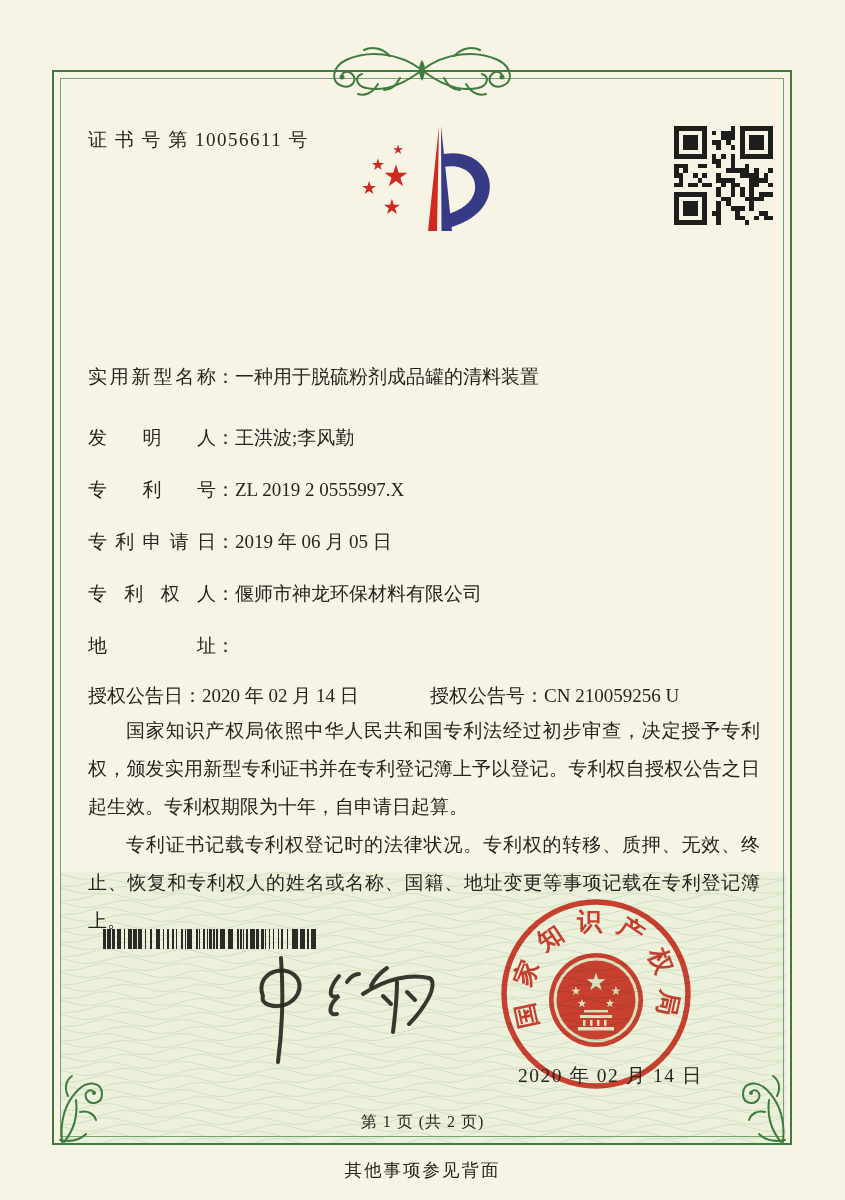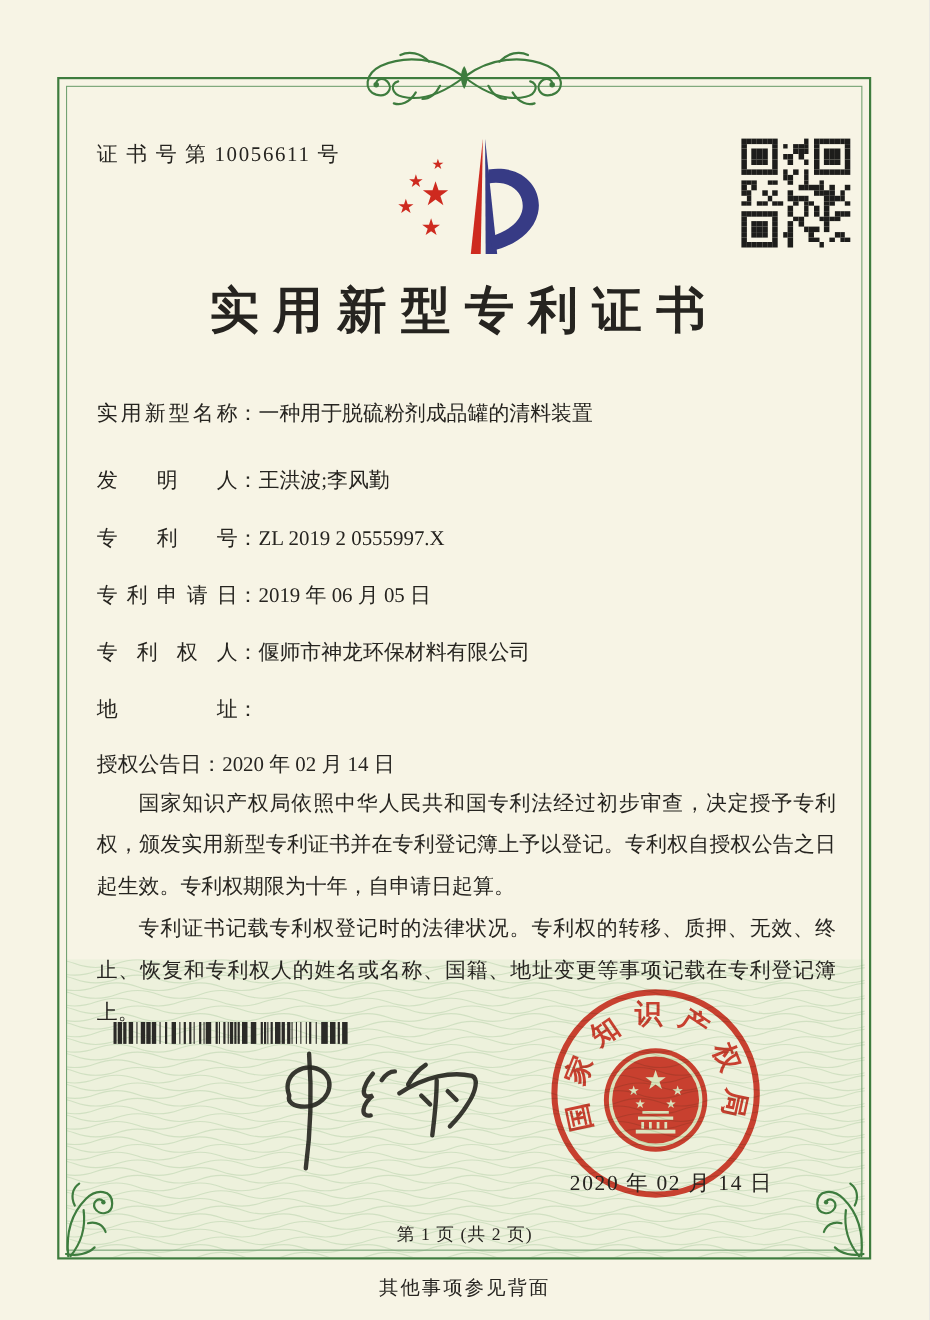--- a/index.html
+++ b/index.html
@@ -600,21 +600,20 @@
       <i class="q0"></i>
       <i class="q0"></i>
       <i class="q1"></i>
       <i class="q0"></i>
       <i class="q0"></i>
       <i class="q0"></i>
       <i class="q0"></i>
       <i class="q0"></i>
     </div>
 
-  <div class="title">实用新型专利证书</div>
 
   <div class="fields">
     <div class="frow first">
       <span class="fl">实用新型名称</span>
         <span class="fsep">：</span>
         <span class="fv">一种用于脱硫粉剂成品罐的清料装置</span>
     </div>
     <div class="frow">
       <span class="fl">发　明　人</span>
         <span class="fsep">：</span>
@@ -636,20 +635,21 @@
         <span class="fv">偃师市神龙环保材料有限公司</span>
     </div>
     <div class="frow">
       <span class="fl">地　　　址</span>
         <span class="fsep">：</span>
     </div>
   </div>
 
   <div class="grant">
     <span><span>授权公告日</span><span>：</span><span class="fv">2020 年 02 月 14 日</span></span>
+    <span class="right"><span>授权公告号</span><span>：</span><span class="fv">CN 210059256 U</span></span>
   </div>
 
   <div class="body-text">
     <p>国家知识产权局依照中华人民共和国专利法经过初步审查，决定授予专利权，颁发实用新型专利证书并在专利登记簿上予以登记。专利权自授权公告之日起生效。专利权期限为十年，自申请日起算。</p>
     <p>专利证书记载专利权登记时的法律状况。专利权的转移、质押、无效、终止、恢复和专利权人的姓名或名称、国籍、地址变更等事项记载在专利登记簿上。</p>
   </div>
 
   <div class="bc">
       <i style="width:2.6px"></i>
       <s style="width:1.3px"></s>

